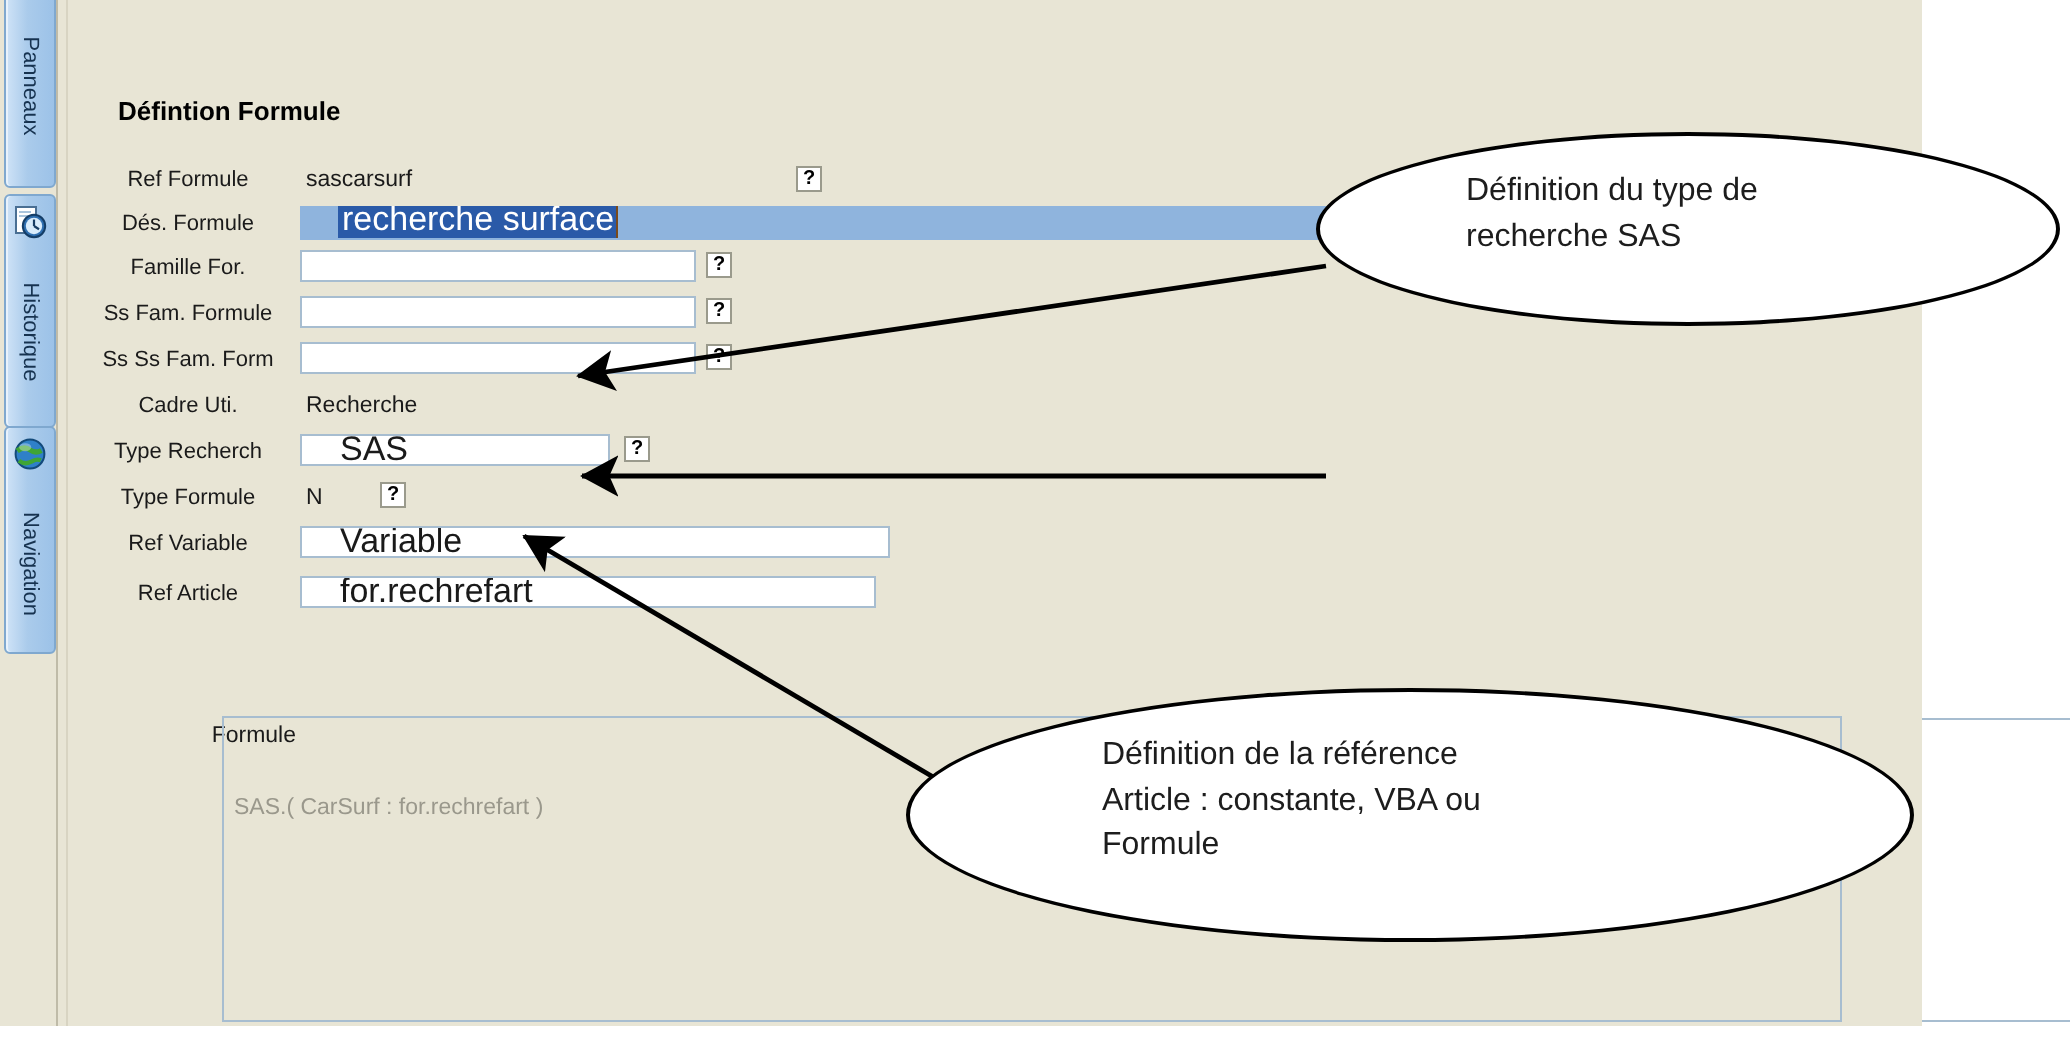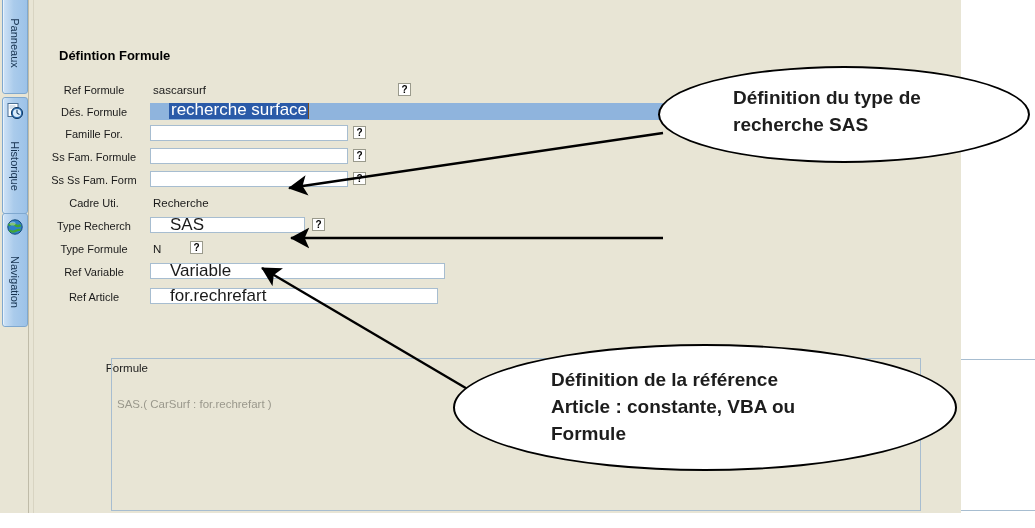--- a/index.html
+++ b/index.html
@@ -61,22 +61,22 @@
         background:transparent;border:1px solid #a7bdd0;box-sizing:border-box;}
   .formula-text{position:absolute;left:117px;top:362px;font-size:11.5px;color:#9a988c;margin-top:36px;}
 
   .hr-right{position:absolute;left:961px;top:359px;width:74px;height:1px;background:#a7bdd0;}
   .hr-right2{position:absolute;left:961px;top:510px;width:74px;height:1px;background:#a7bdd0;}
 
   
   .overlay{position:absolute;left:0;top:0;width:1035px;height:528px;pointer-events:none;}
   .callout{position:absolute;border:2.2px solid #000000;border-radius:50%;
         background:#ffffff;box-sizing:border-box;}
-  .callout .ctext{position:absolute;font-size:19px;color:#1d1d1d;line-height:1.42;
-        white-space:pre-line;font-weight:bold;}
+  .callout .ctext{position:absolute;font-size:16px;color:#1d1d1d;line-height:1.42;
+        white-space:pre-line;}
 </style>
 </head>
 <body>
 
 <div id="app">
 
   <div class="app-bg"></div>
   <div class="app-bg-right"></div>
 
   <div class="sidebar">

